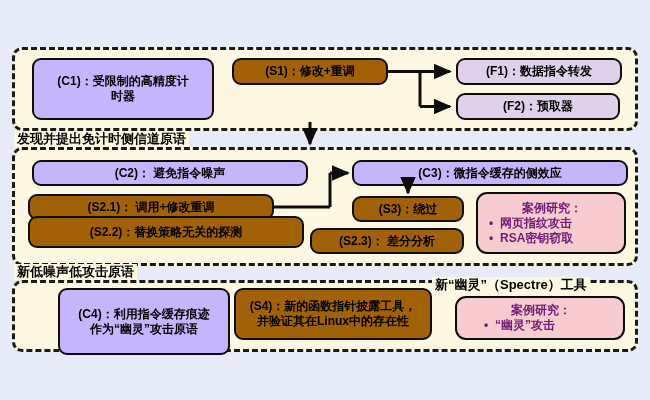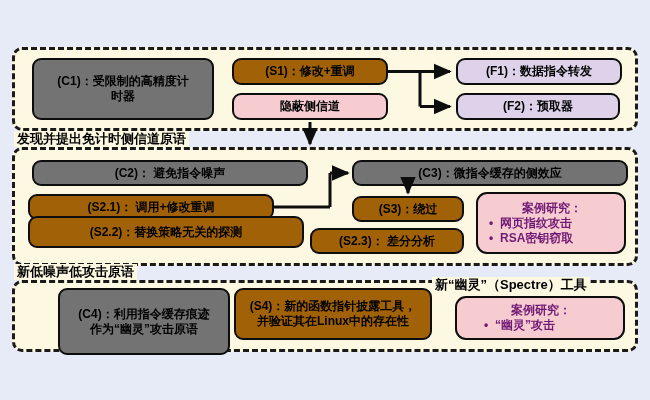--- a/index.html
+++ b/index.html
@@ -67,21 +67,21 @@
     align-items: center;
     justify-content: center;
     text-align: center;
     font-size: 12px;
     font-weight: bold;
     color: #000;
     line-height: 15px;
     padding: 2px 4px;
     z-index: 10;
   }
-  .orange { background: #737373; }
+  .orange { background: #c4b5fd; }
   .blue   { background: #a16207; }
   .pink   { background: #f6ccd1; }
   .purple { background: #ddd2e9; }
 
   .node .txt { display: block; width: 100%; white-space: pre-line; }
 
   
   .case {
     position: absolute;
     border: 2.5px solid #0d0d0d;
@@ -126,23 +126,20 @@
 
   <div class="node orange" id="n-c1" style="left:32px; top:58px; width:182px; height:62px;">
     <span class="txt">(C1)：受限制的高精度计
 时器</span>
   </div>
 
   <div class="node blue" id="n-s1" style="left:232px; top:58px; width:156px; height:27px;">
     <span class="txt">(S1)：修改+重调</span>
   </div>
 
-  <div class="node pink" id="n-covert" style="left:232px; top:93px; width:156px; height:27px;">
-    <span class="txt">隐蔽侧信道</span>
-  </div>
 
   <div class="node purple" id="n-f1" style="left:456px; top:58px; width:166px; height:27px;">
     <span class="txt">(F1)：数据指令转发</span>
   </div>
 
   <div class="node purple" id="n-f2" style="left:456px; top:93px; width:164px; height:27px;">
     <span class="txt">(F2)：预取器</span>
   </div>
 
   <div class="section-label" id="label-1">发现并提出免计时侧信道原语</div>

